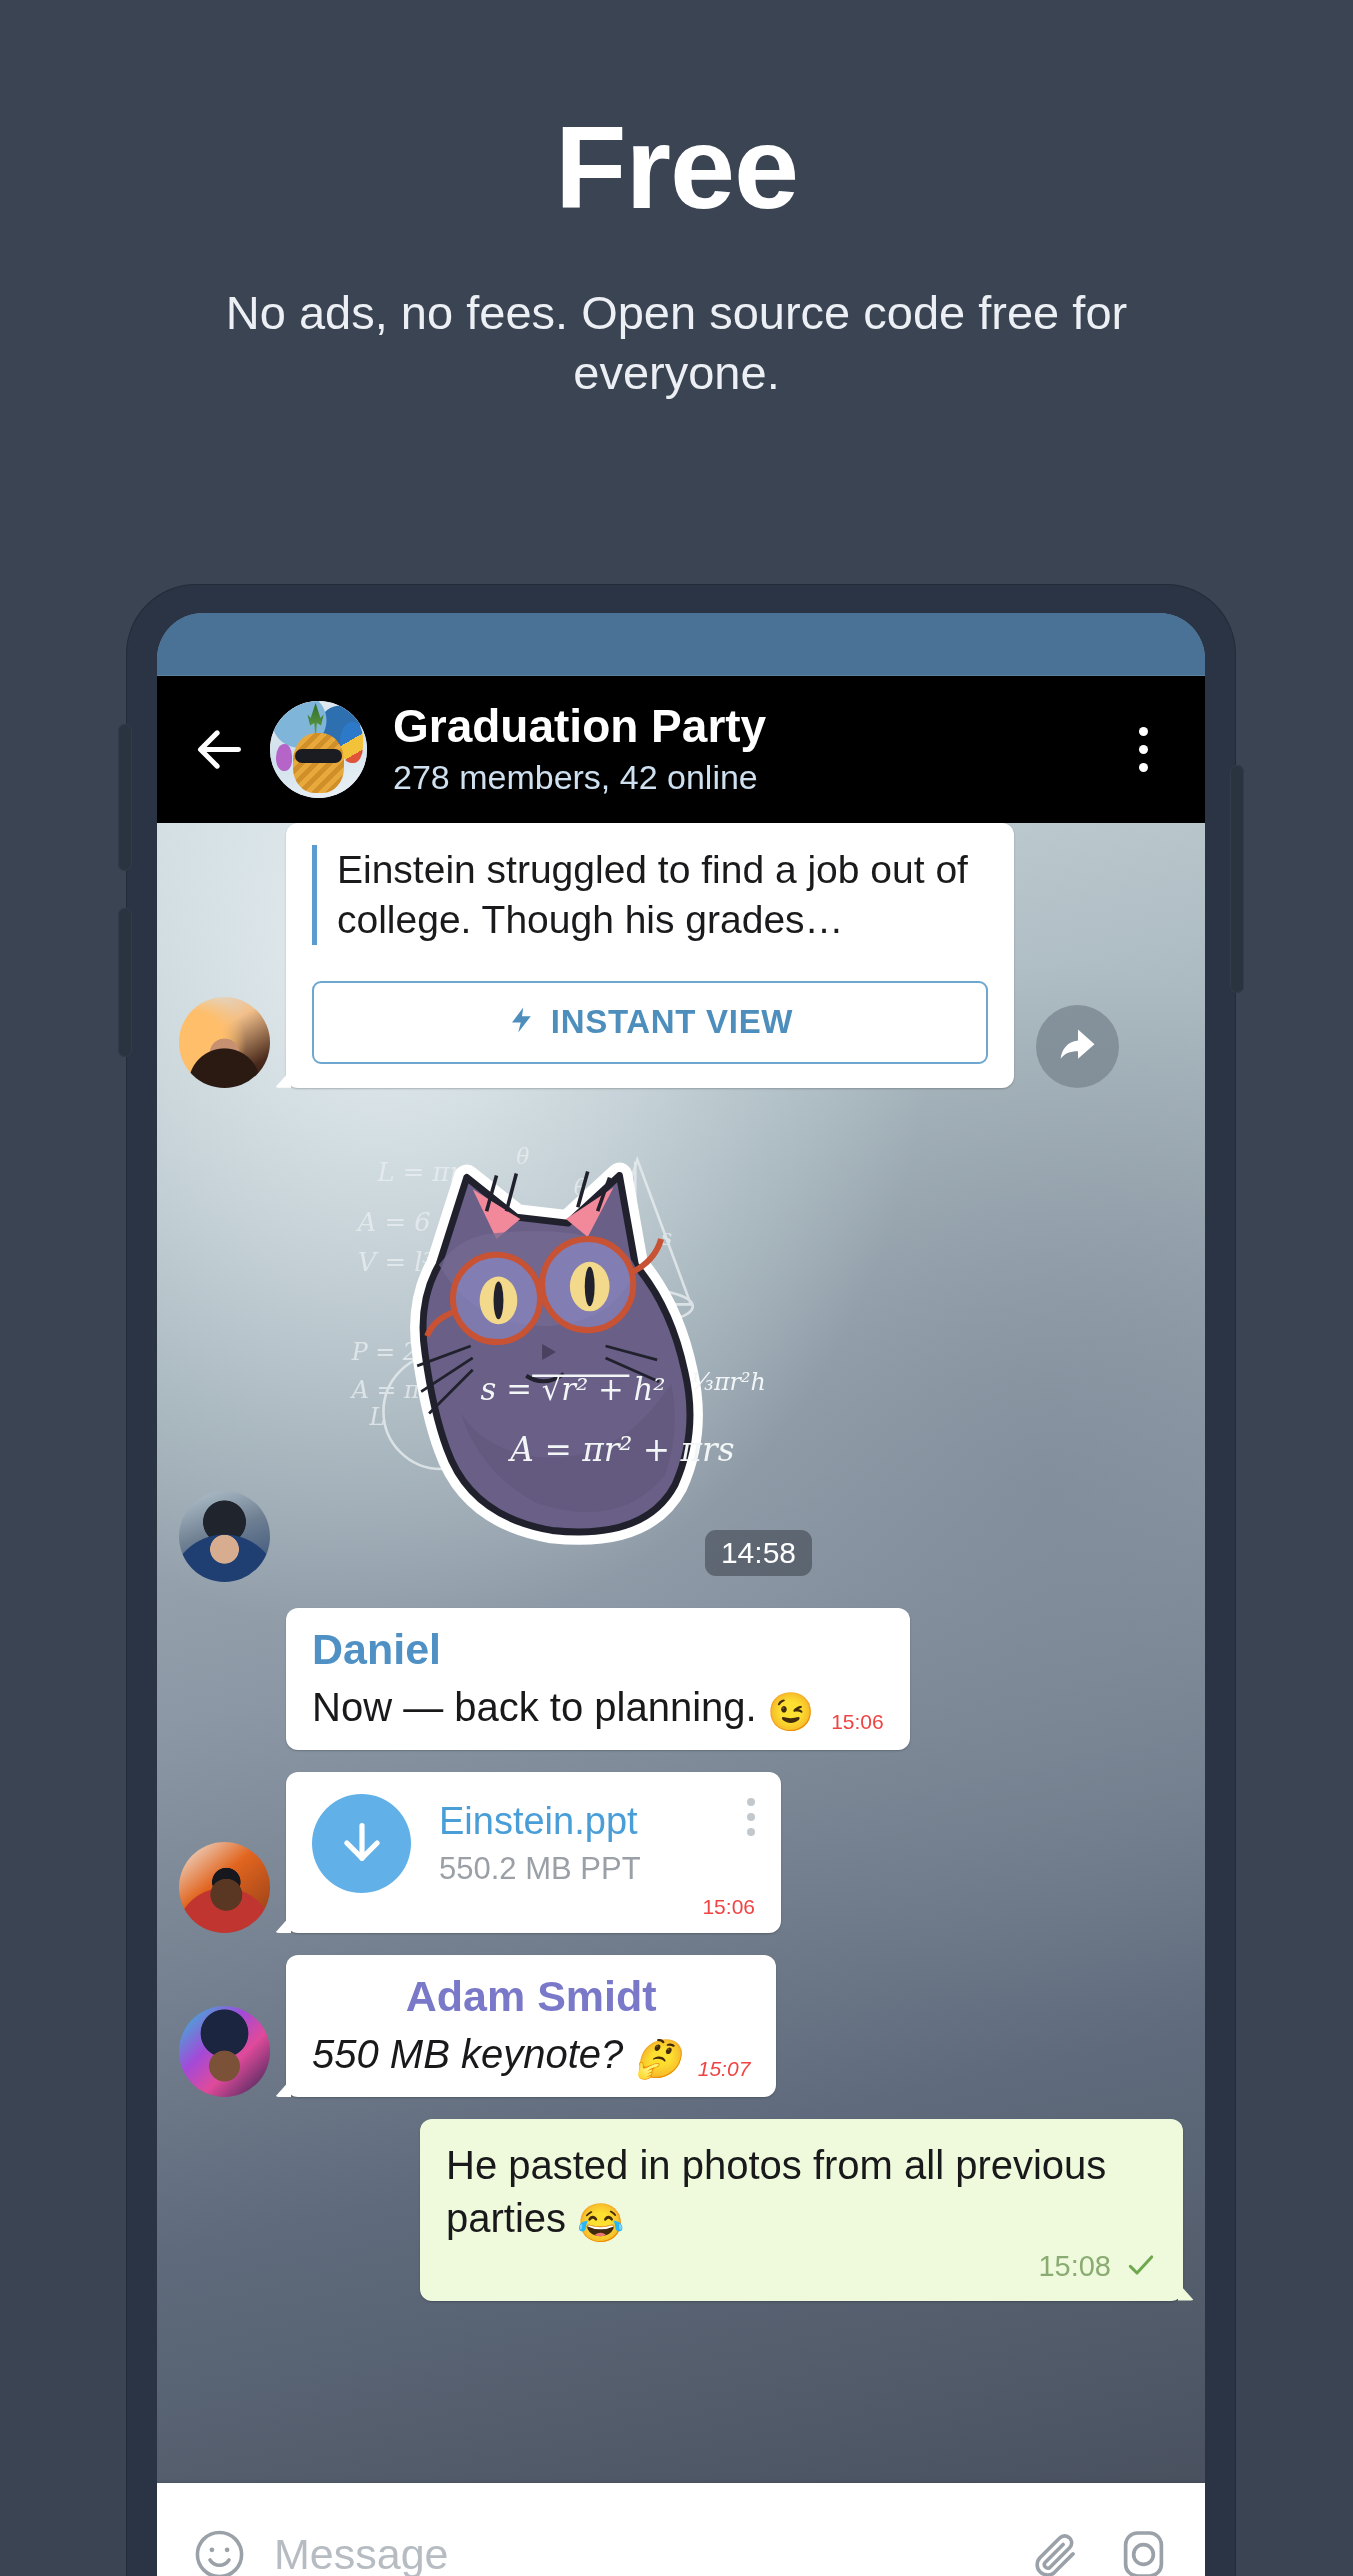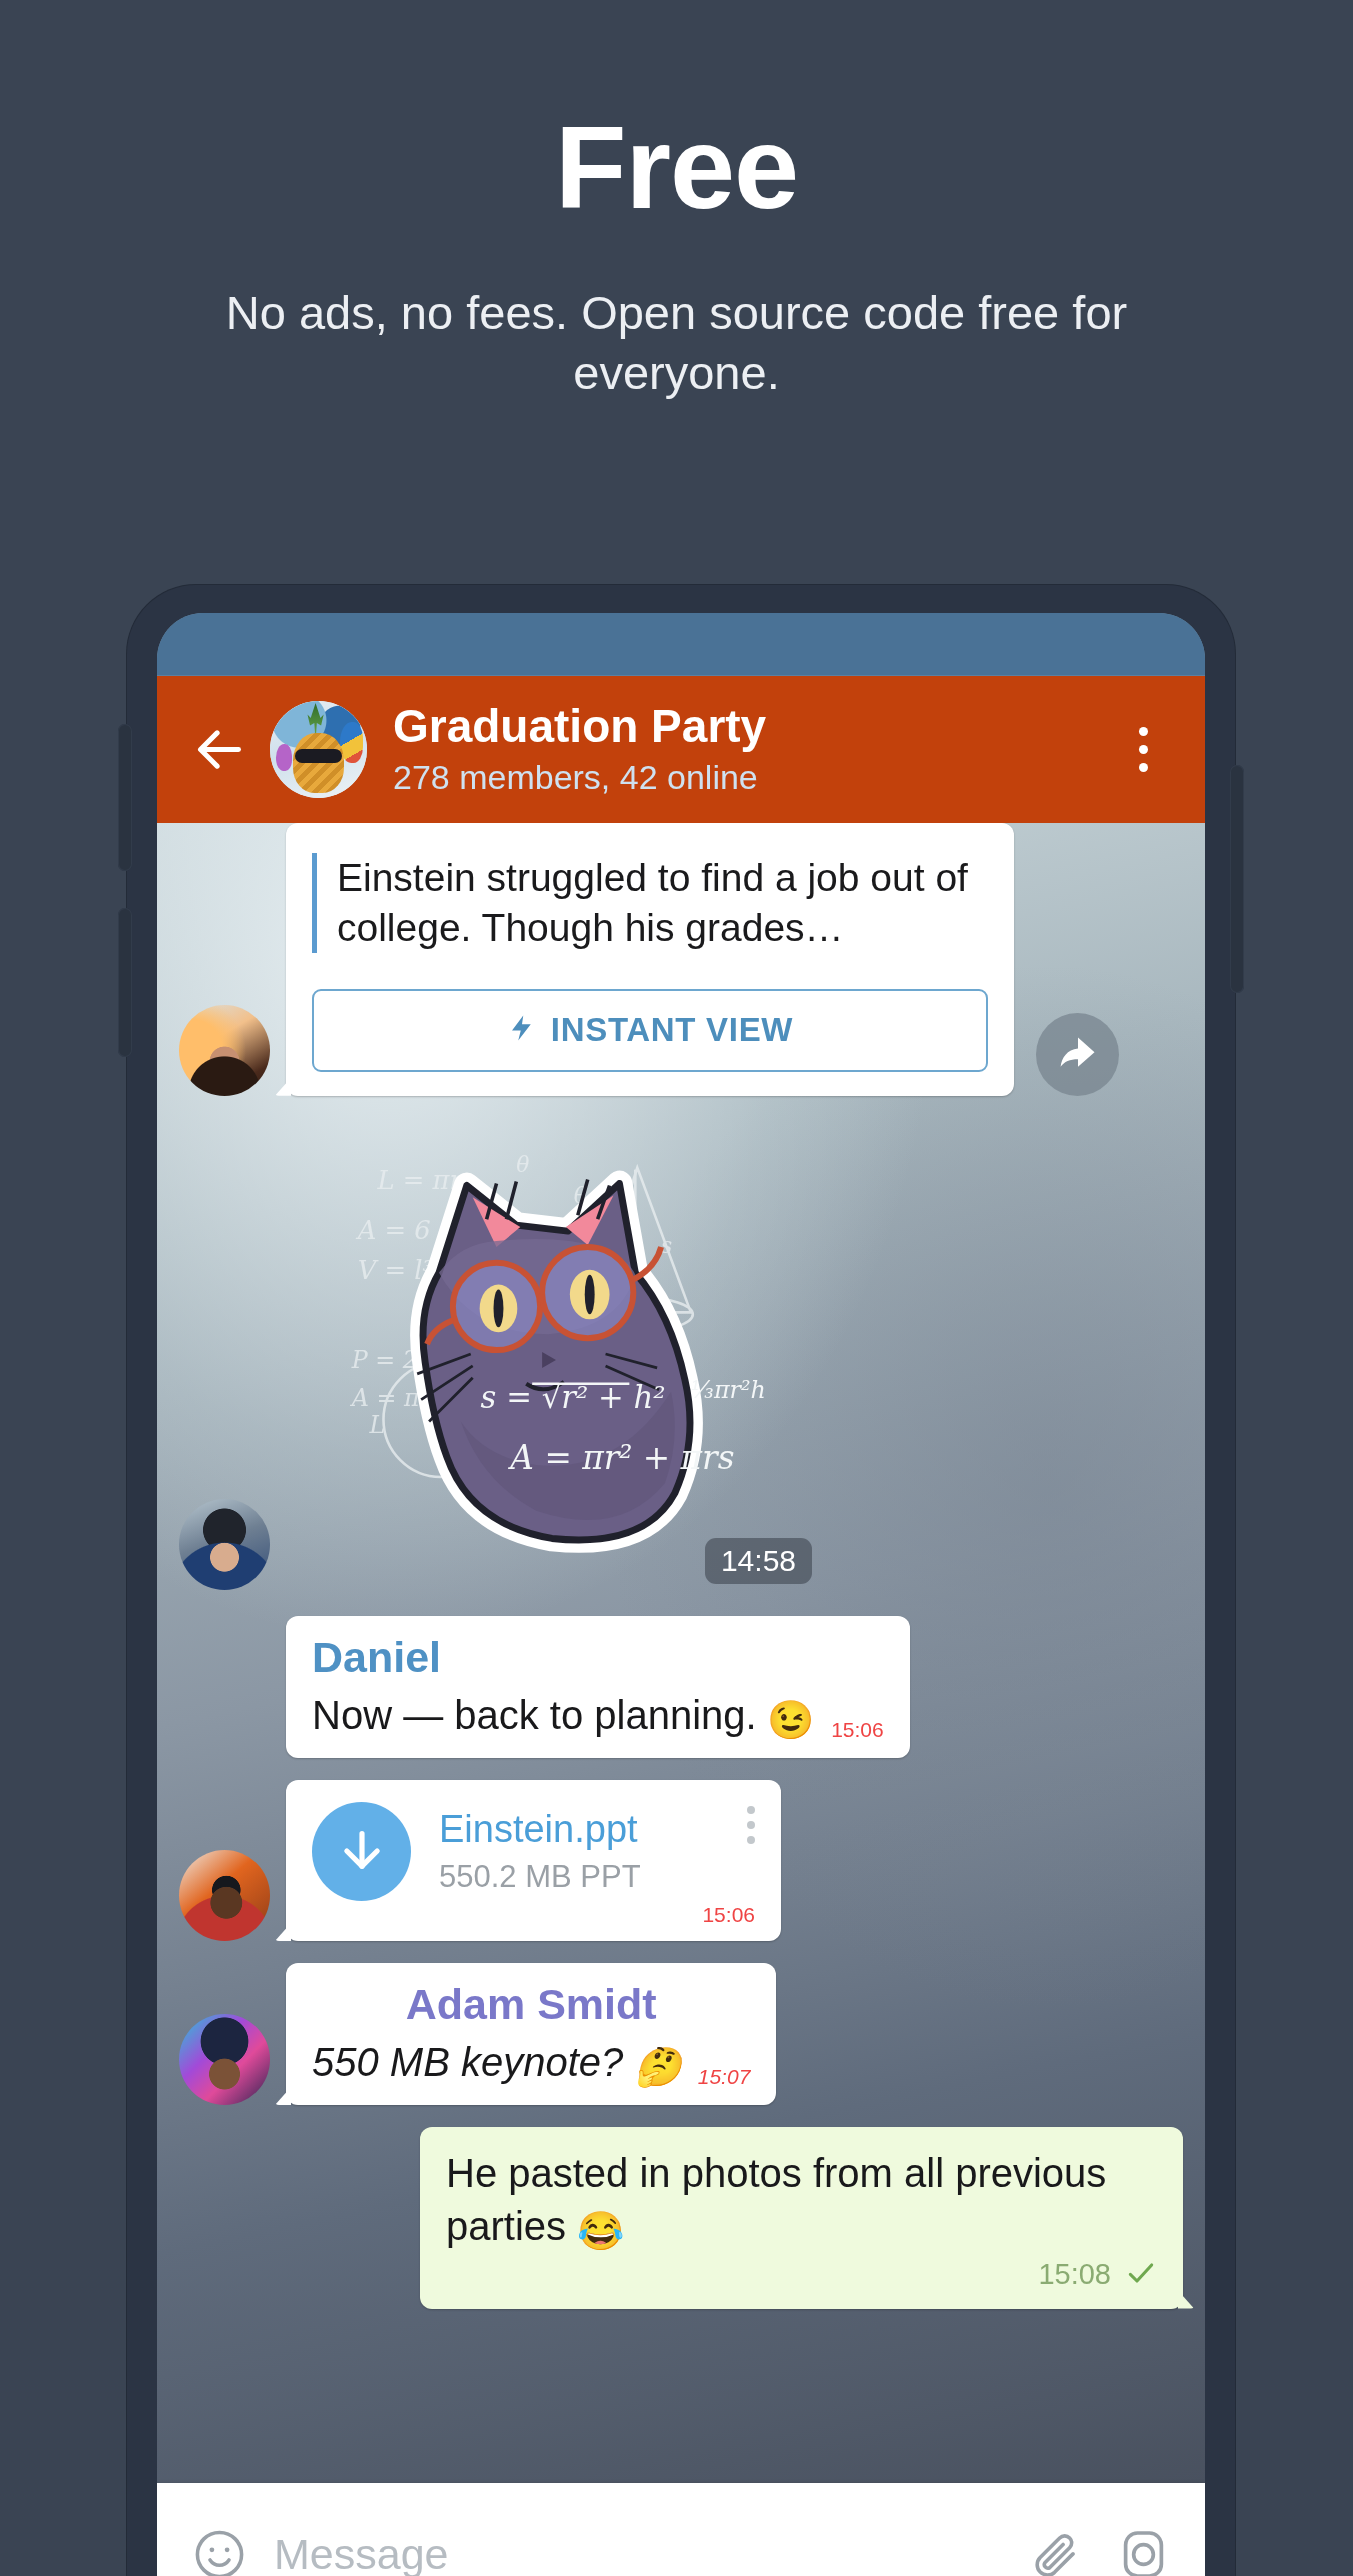--- a/index.html
+++ b/index.html
@@ -51,21 +51,21 @@
     background:#4a7296;
   }
   .statusbar:after{
     content:""; position:absolute; left:0; right:0; bottom:0; height:1px;
     background:rgba(255,255,255,.10);
   }
 
   
   .chat-header {
     position:absolute; top:63px; left:0; width:100%; height:147px;
-    background:#c2410c;
+    background:#000000;
     display:flex; align-items:center; padding:16px 34px;
   }
   .back-arrow { width:57px; height:57px; position:relative; flex:0 0 auto; }
   .back-arrow svg { display:block; }
   .group-avatar {
     width:97px; height:97px; border-radius:50%;
     margin-left:22px; flex:0 0 auto; overflow:hidden; position:relative;
     background:#dfe7ee;
   }
   .ga-bg{position:absolute;inset:0;background:
@@ -145,21 +145,21 @@
     border-bottom-left-radius:4px;
   }
   .sender { font-size:43px; font-weight:700; line-height:1.1; }
   .sender.blue { color:#4f91c4; }
   .sender.purple { color:#7a78c9; }
   .msg-text { font-size:40px; color:#19191b; line-height:1.32; }
   .time { font-size:21px; color:#ef4444; white-space:nowrap; }
 
   
   .preview-bubble{ width:728px; padding:0; }
-  .preview-inner{ padding:30px 26px 16px 26px; }
+  .preview-inner{ padding:22px 26px 16px 26px; }
   .preview-quote{
     border-left:5px solid #5b9bd0; padding-left:20px;
     font-size:39px; color:#1a1a1c; line-height:1.28;
   }
   .iv-btn{
     margin:20px 26px 24px 26px;
     border:2px solid #6da7cf; border-radius:9px;
     height:83px; display:flex; align-items:center; justify-content:center; gap:14px;
   }
   .iv-label{ color:#4d8ebc; font-size:33px; font-weight:700; letter-spacing:0.7px; }

